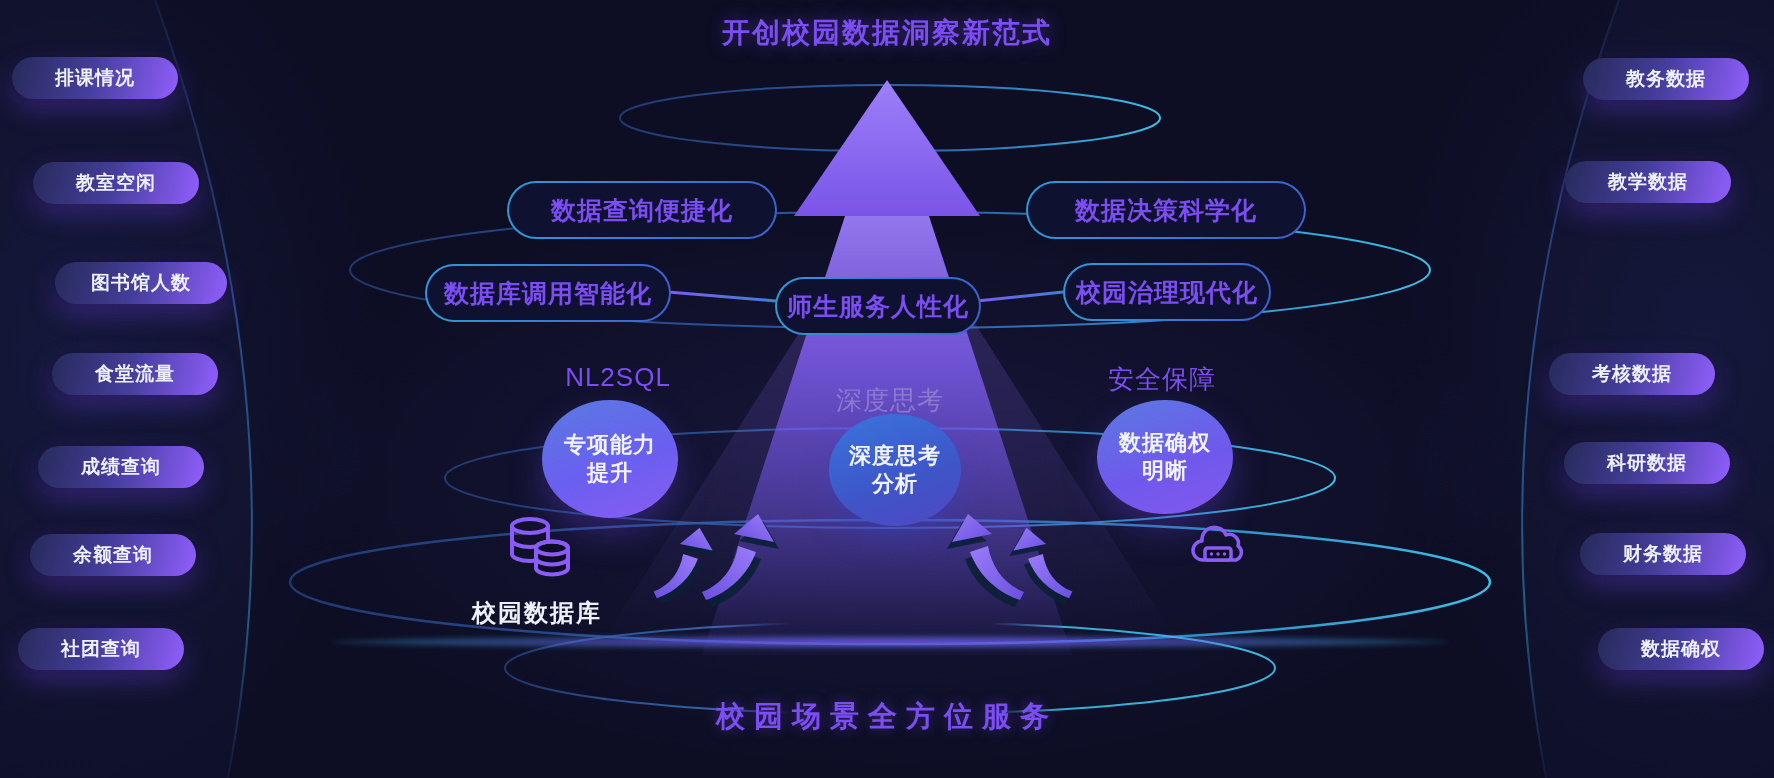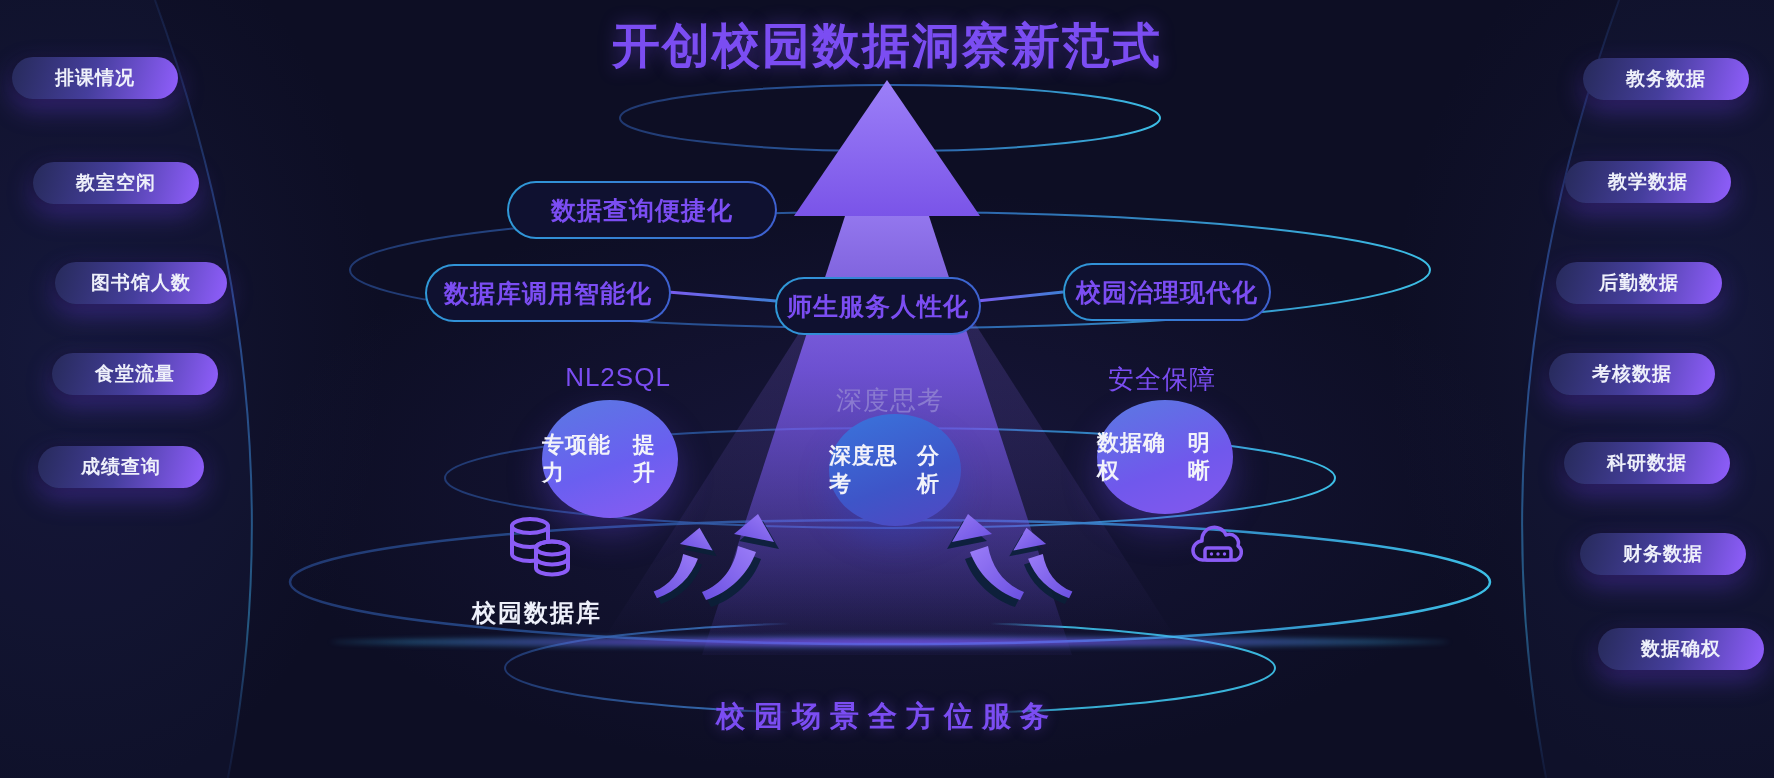--- a/index.html
+++ b/index.html
@@ -10,21 +10,21 @@
       radial-gradient(420px 600px at 4% 45%, rgba(52,58,130,.18), rgba(0,0,0,0) 75%),
       radial-gradient(420px 600px at 96% 45%, rgba(52,58,130,.18), rgba(0,0,0,0) 75%),
       #0d0e24;
     font-family:"Liberation Sans", sans-serif;
   }
   #bg-svg{position:absolute;left:0;top:0;z-index:1;}
   .txt{position:absolute;z-index:3;}
 
   .title{
     left:887px;top:14px;transform:translateX(-50%);
-    font-size:48px;font-weight:900;letter-spacing:2px;color:#7b4df2;
+    font-size:28px;font-weight:900;letter-spacing:2px;color:#7b4df2;
     text-shadow:0 0 18px rgba(123,77,242,.45);white-space:nowrap;
   }
 
   .pill{
     position:absolute;z-index:3;height:42px;border-radius:21px;
     display:flex;align-items:center;justify-content:center;
     background:linear-gradient(105deg,#292c60 4%,#453e9c 48%,#8b5cf6 96%);
     box-shadow:0 10px 26px rgba(104,66,226,.40), 0 2px 8px rgba(0,0,0,.5);
     color:#eef0fa;font-size:19px;font-weight:700;letter-spacing:1px;white-space:nowrap;
   }
@@ -39,21 +39,21 @@
   }
 
   .cap-tag{
     position:absolute;z-index:3;transform:translateX(-50%);
     font-size:26px;font-weight:500;color:#7b4df2;letter-spacing:1px;white-space:nowrap;
   }
   .cap-tag.muted{color:#8a7ad0;}
 
   .cap-circle{
     position:absolute;z-index:3;border-radius:50%;
-    display:flex;flex-direction:row;align-items:center;justify-content:center;
+    display:flex;flex-direction:column;align-items:center;justify-content:center;
     color:#f2f3fa;font-size:22px;font-weight:700;line-height:28px;letter-spacing:1px;
   }
   .c1{left:542px;top:400px;width:136px;height:118px;
       background:linear-gradient(160deg,#5a7ae2 0%,#6a5ff0 55%,#8a5cf2 100%);
       box-shadow:0 16px 34px rgba(100,70,220,.35);}
   .c2{left:829px;top:414px;width:132px;height:112px;
       background:linear-gradient(160deg,#3a74dc 0%,#3e55c8 60%,#5247c2 100%);
       box-shadow:0 16px 30px rgba(50,70,190,.35);}
   .c3{left:1097px;top:400px;width:136px;height:114px;
       background:linear-gradient(160deg,#5a7ae2 0%,#7058ec 58%,#8458ee 100%);
@@ -214,30 +214,32 @@
 
   <div class="glow-line"></div>
 
   <div class="txt title">开创校园数据洞察新范式</div>
 
   <div class="pill" style="left:12px;top:57px;width:166px">排课情况</div>
   <div class="pill" style="left:33px;top:162px;width:166px">教室空闲</div>
   <div class="pill" style="left:55px;top:262px;width:172px">图书馆人数</div>
   <div class="pill" style="left:52px;top:353px;width:166px">食堂流量</div>
   <div class="pill" style="left:38px;top:446px;width:166px">成绩查询</div>
+  <div class="pill" style="left:30px;top:534px;width:166px">余额查询</div>
+  <div class="pill" style="left:18px;top:628px;width:166px">社团查询</div>
 
   <div class="pill" style="left:1583px;top:58px;width:166px">教务数据</div>
   <div class="pill" style="left:1565px;top:161px;width:166px">教学数据</div>
-  <div class="pill" style="left:1556px;top:262px;width:166px">后勤数据</div>
   <div class="pill" style="left:1549px;top:353px;width:166px">考核数据</div>
   <div class="pill" style="left:1564px;top:442px;width:166px">科研数据</div>
   <div class="pill" style="left:1580px;top:533px;width:166px">财务数据</div>
   <div class="pill" style="left:1598px;top:628px;width:166px">数据确权</div>
 
   <div class="capsule" style="left:507px;top:181px;width:266px">数据查询便捷化</div>
+  <div class="capsule" style="left:1026px;top:181px;width:276px">数据决策科学化</div>
   <div class="capsule" style="left:425px;top:264px;width:242px">数据库调用智能化</div>
   <div class="capsule" style="left:775px;top:277px;width:202px">师生服务人性化</div>
   <div class="capsule" style="left:1063px;top:263px;width:204px">校园治理现代化</div>
 
   <div class="cap-tag" style="left:618px;top:362px">NL2SQL</div>
   <div class="cap-tag muted" style="left:890px;top:383px">深度思考</div>
   <div class="cap-tag" style="left:1162px;top:362px">安全保障</div>
 
   <div class="cap-circle c1">
     <span>专项能力</span>

